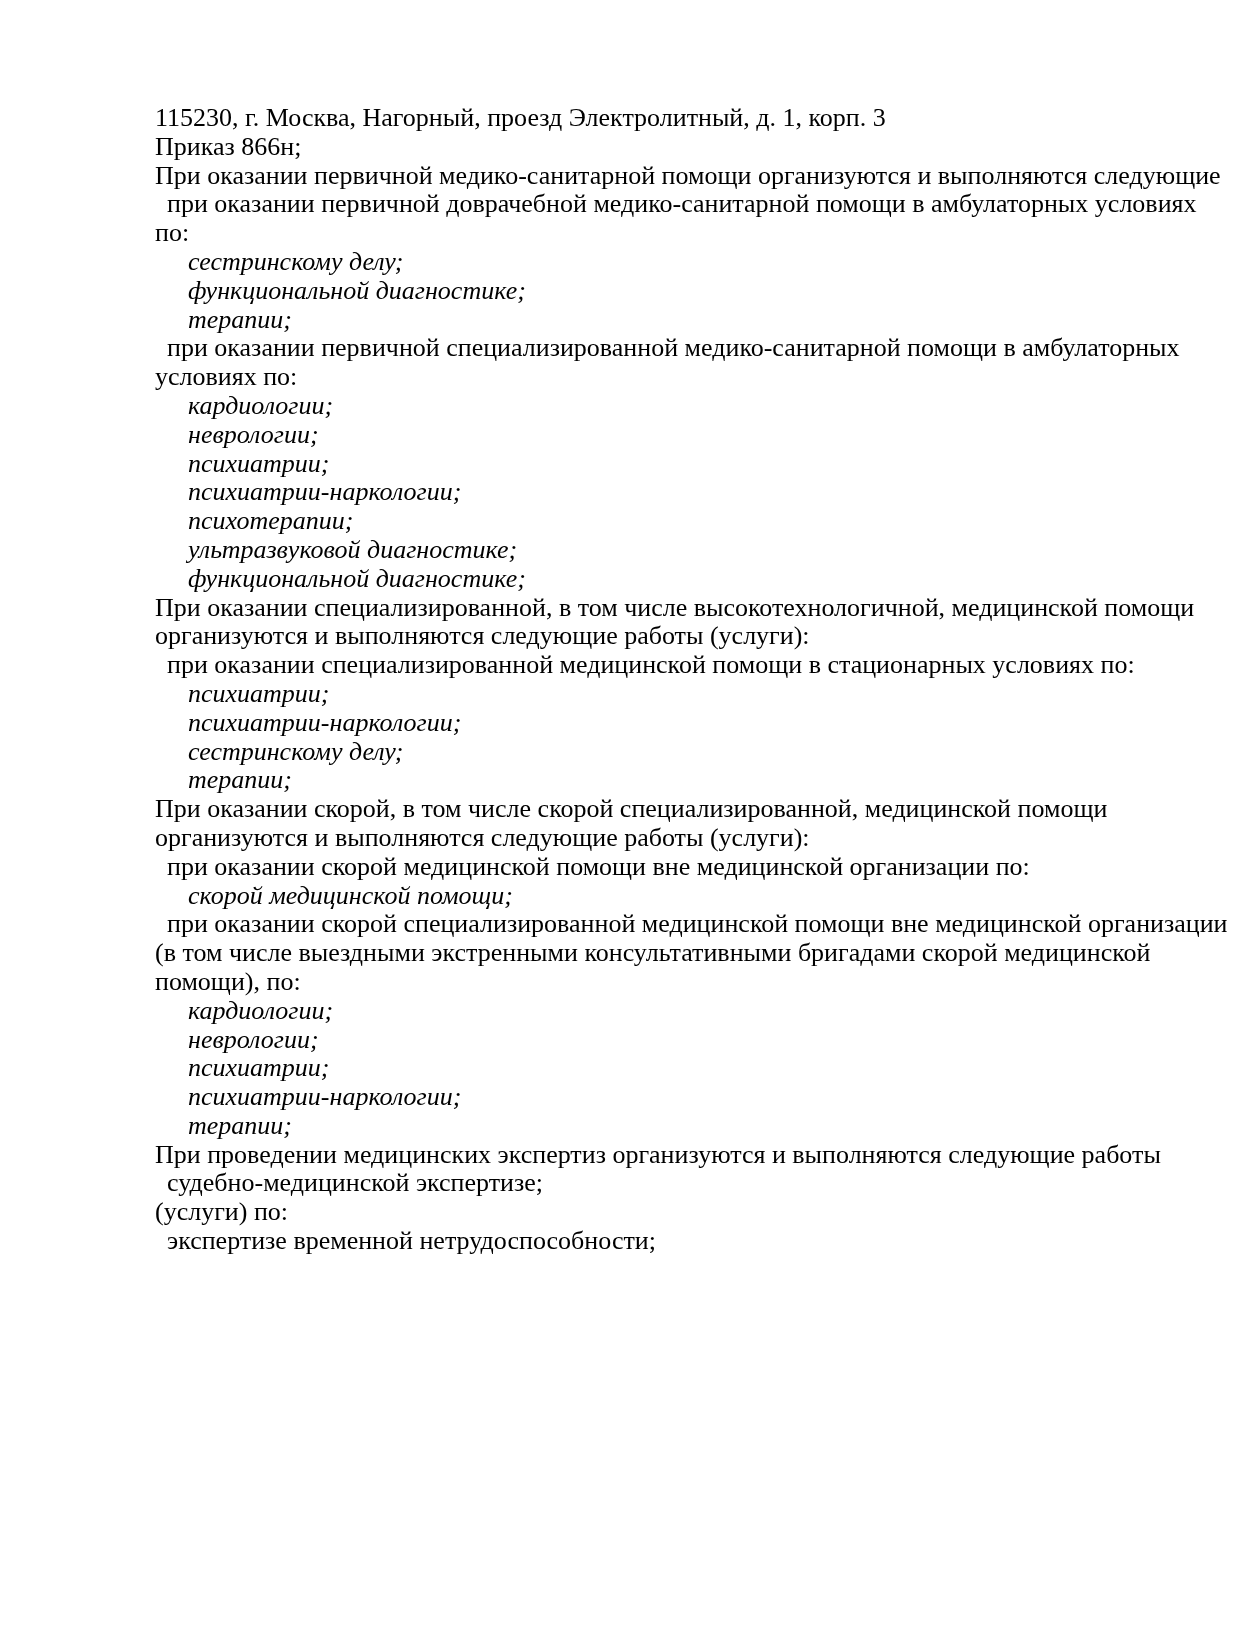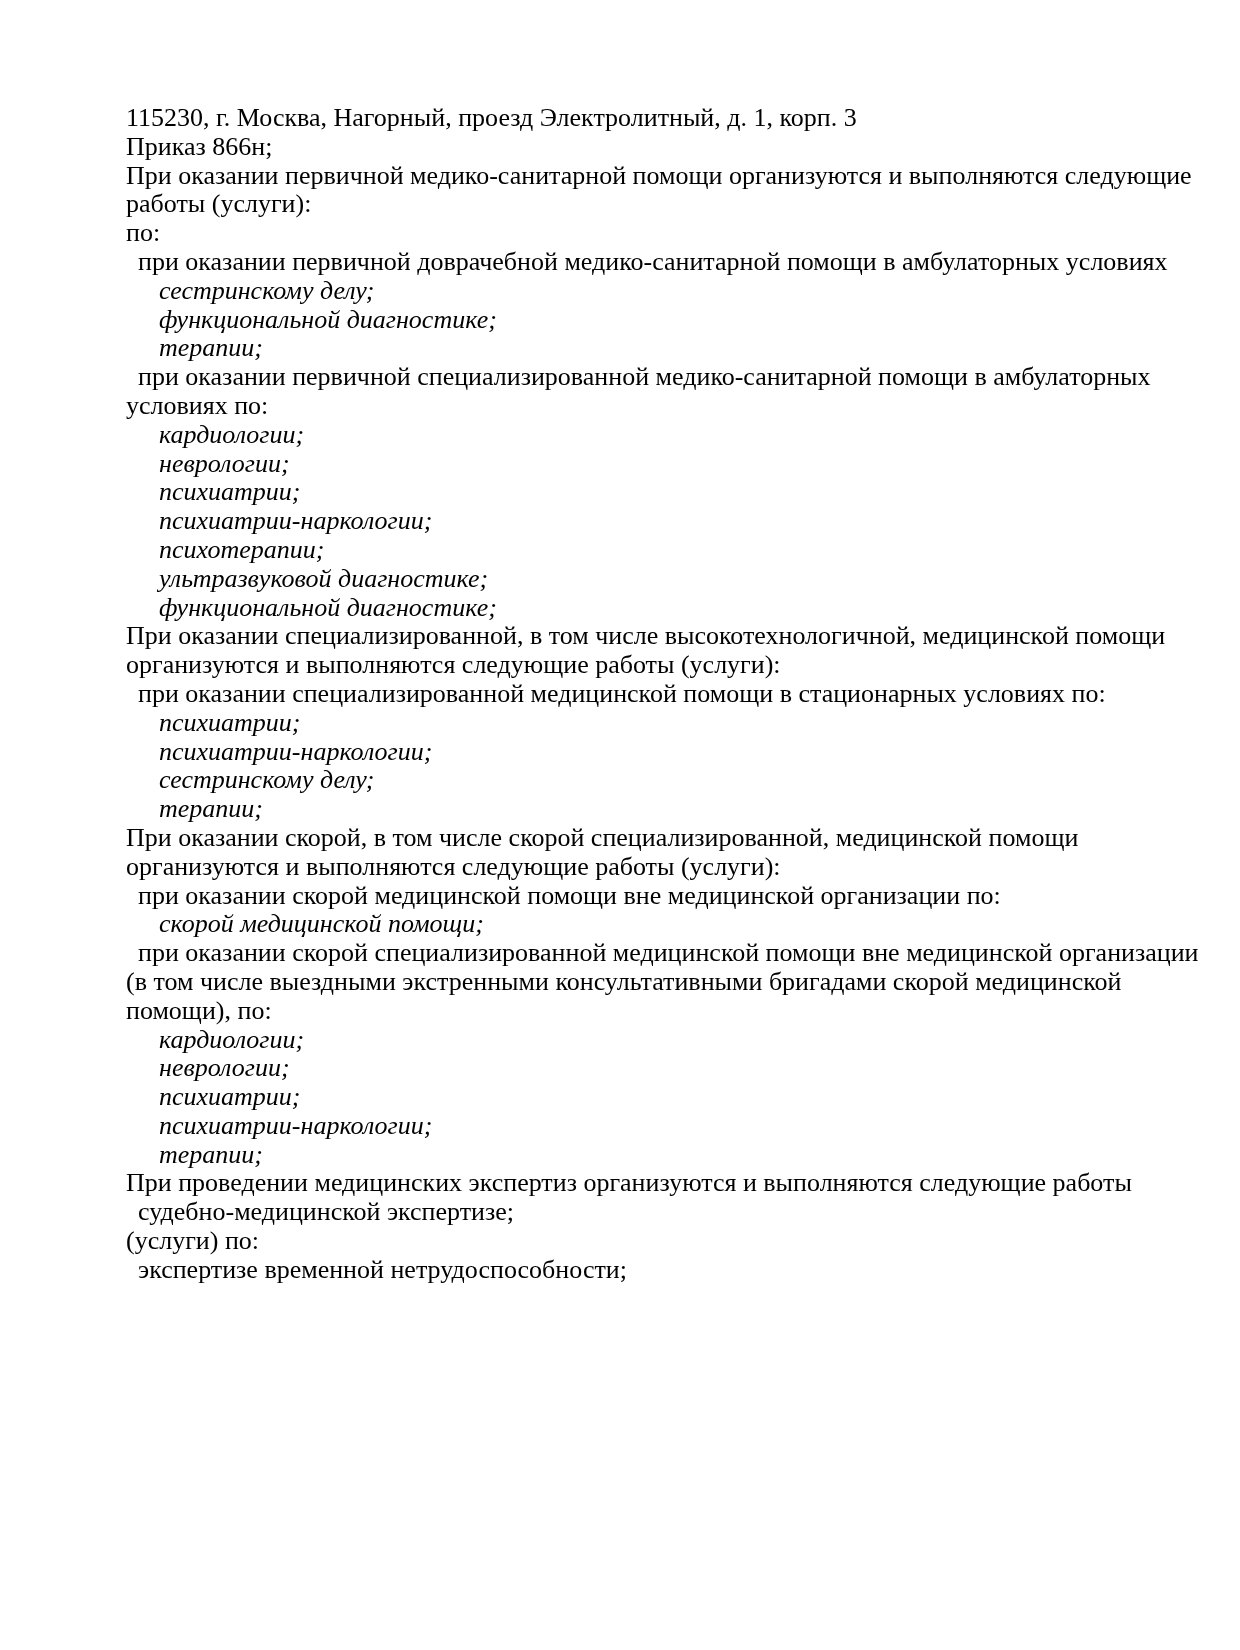--- a/index.html
+++ b/index.html
@@ -11,44 +11,43 @@
   body {
     width: 1240px;
     height: 1650px;
     position: relative;
     overflow: hidden;
     font-family: "Liberation Serif", "DejaVu Serif", serif;
     color: #000000;
   }
   .doc-page {
     position: absolute;
-    left: 126px;
+    left: 155px;
     top: 104px;
     width: 1010px;
   }
   .line {
     font-size: 26px;
     line-height: 28.8px;
     white-space: nowrap;
     letter-spacing: 0;
   }
   .i0 { padding-left: 0; }
   .i1 { padding-left: 12px; }
   .i2 { padding-left: 33px; font-style: italic; }
 </style>
 </head>
 <body>
 
 <div class="doc-page">
   <div class="line i0">115230, г. Москва, Нагорный, проезд Электролитный, д. 1, корп. 3</div>
   <div class="line i0">Приказ 866н;</div>
   <div class="line i0">При оказании первичной медико-санитарной помощи организуются и выполняются следующие</div>
-  <div class="line i0">работы (услуги):</div>
+  <div class="line i1">при оказании первичной доврачебной медико-санитарной помощи в амбулаторных условиях</div>
   <div class="line i0">по:</div>
-  <div class="line i1">при оказании первичной доврачебной медико-санитарной помощи в амбулаторных условиях</div>
   <div class="line i2">сестринскому делу;</div>
   <div class="line i2">функциональной диагностике;</div>
   <div class="line i2">терапии;</div>
   <div class="line i1">при оказании первичной специализированной медико-санитарной помощи в амбулаторных</div>
   <div class="line i0">условиях по:</div>
   <div class="line i2">кардиологии;</div>
   <div class="line i2">неврологии;</div>
   <div class="line i2">психиатрии;</div>
   <div class="line i2">психиатрии-наркологии;</div>
   <div class="line i2">психотерапии;</div>

